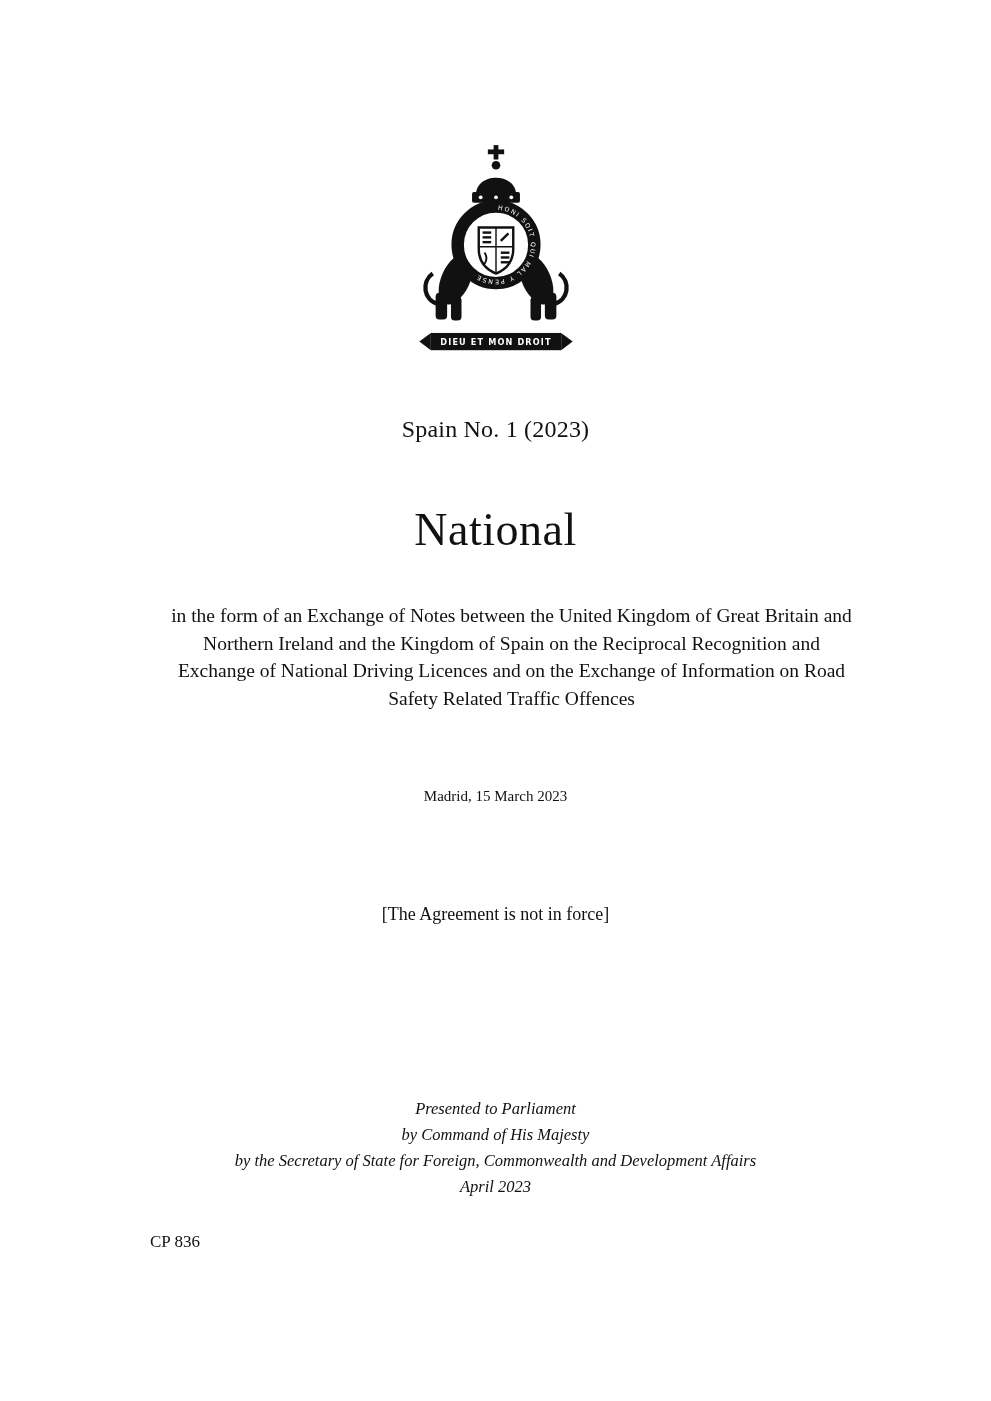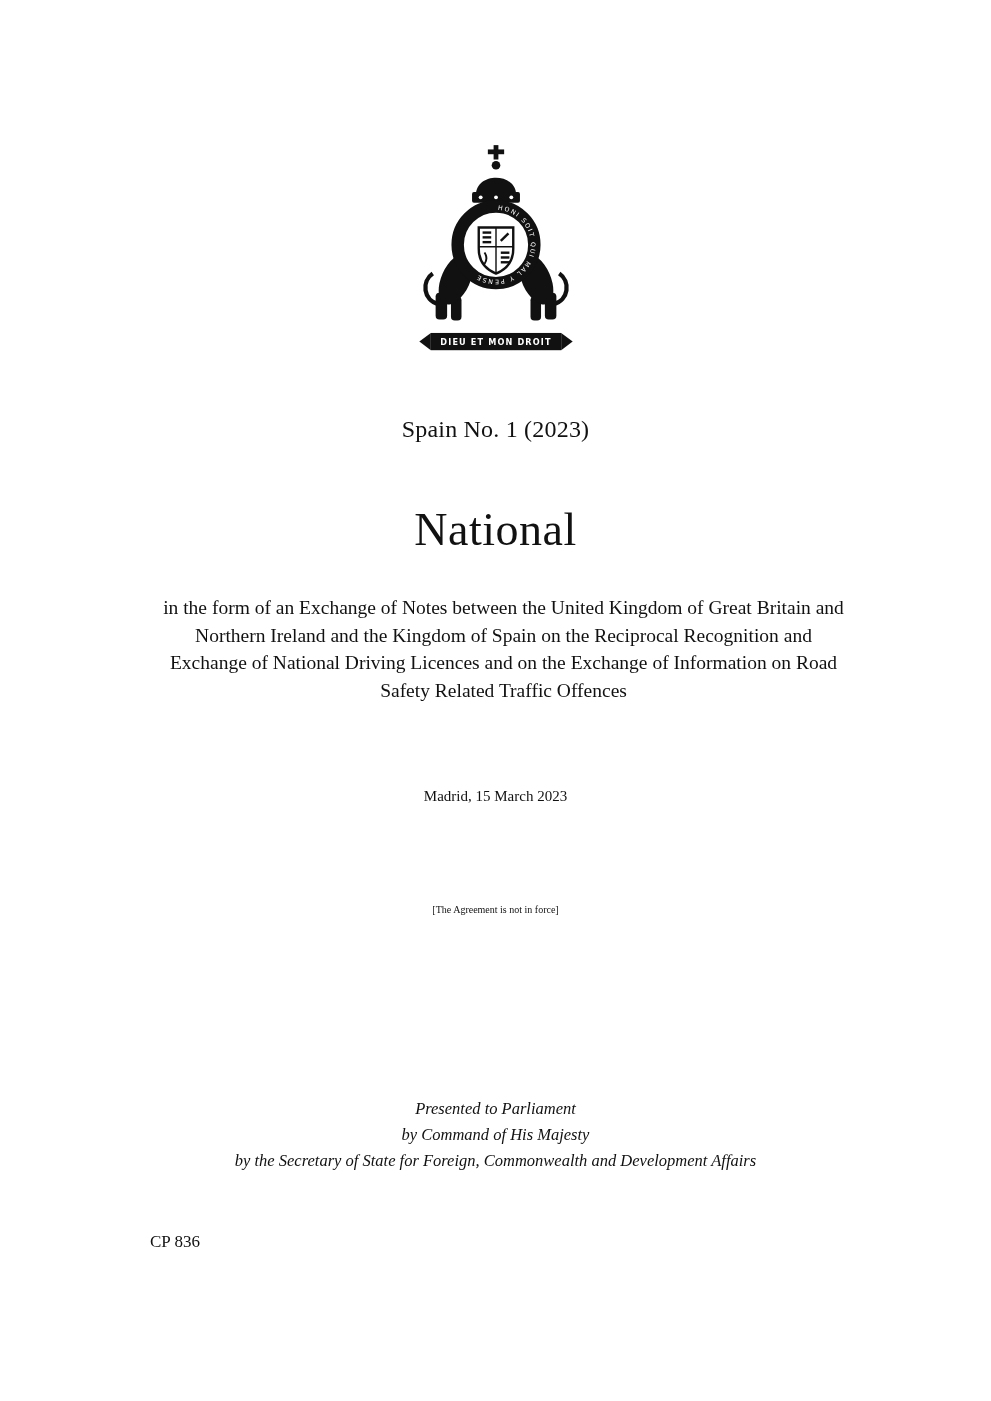--- a/index.html
+++ b/index.html
@@ -44,40 +44,40 @@
     font-size: 46px;
     font-weight: 400;
     letter-spacing: 0.5px;
   }
   .doc-subtitle {
     position: absolute;
     top: 586px;
     left: 50%;
     transform: translateX(-50%);
     width: 695px;
-    margin: 8px;
+    margin: 16px;
     text-align: center;
     font-size: 19.5px;
     line-height: 27.5px;
   }
   .place-date {
     position: absolute;
     top: 788px;
     left: 0;
     width: 100%;
     text-align: center;
     font-size: 15px;
   }
   .force-note {
     position: absolute;
     top: 904px;
     left: 0;
     width: 100%;
     text-align: center;
-    font-size: 10px;
+    font-size: 18px;
   }
   .presentation {
     position: absolute;
     top: 1096px;
     left: 0;
     width: 100%;
     text-align: center;
     font-style: italic;
     font-size: 16.5px;
     line-height: 26px;
@@ -189,17 +189,18 @@
   <p class="doc-subtitle">in the form of an Exchange of Notes between the United Kingdom of Great Britain and Northern Ireland and the Kingdom of Spain on the Reciprocal Recognition and Exchange of National Driving Licences and on the Exchange of Information on Road Safety Related Traffic Offences</p>
 
   <div class="place-date">Madrid, 15 March 2023</div>
 
   <div class="force-note">[The Agreement is not in force]</div>
 
   <div class="presentation">
     <div>Presented to Parliament</div>
     <div>by Command of His Majesty</div>
     <div>by the Secretary of State for Foreign, Commonwealth and Development Affairs</div>
+    <div>April 2023</div>
   </div>
 
   <div class="command-number">CP 836</div>
 
 </div>
 
 </body></html>

